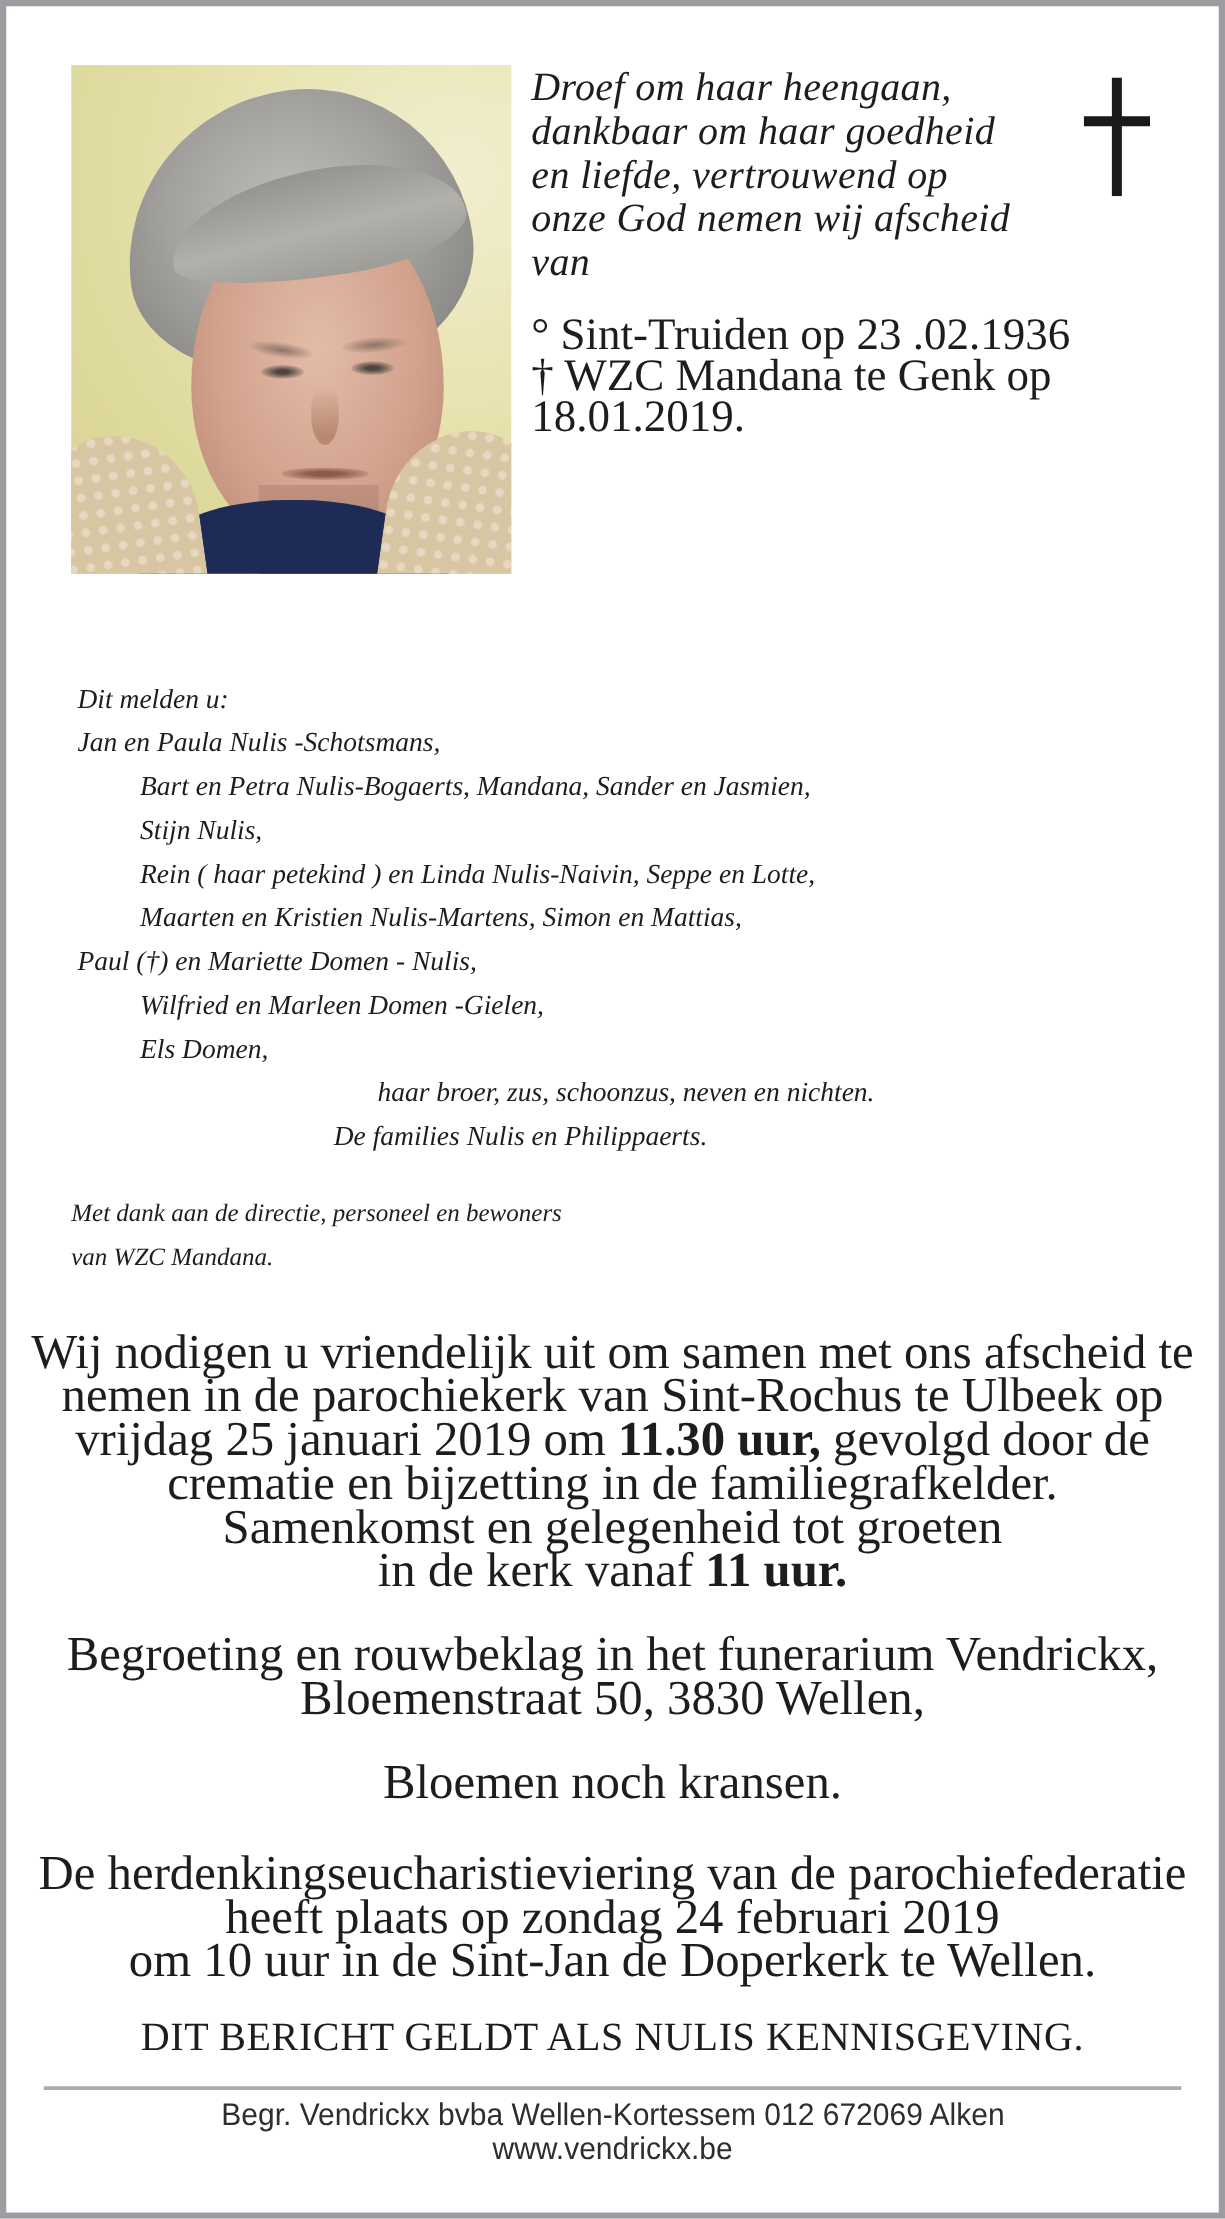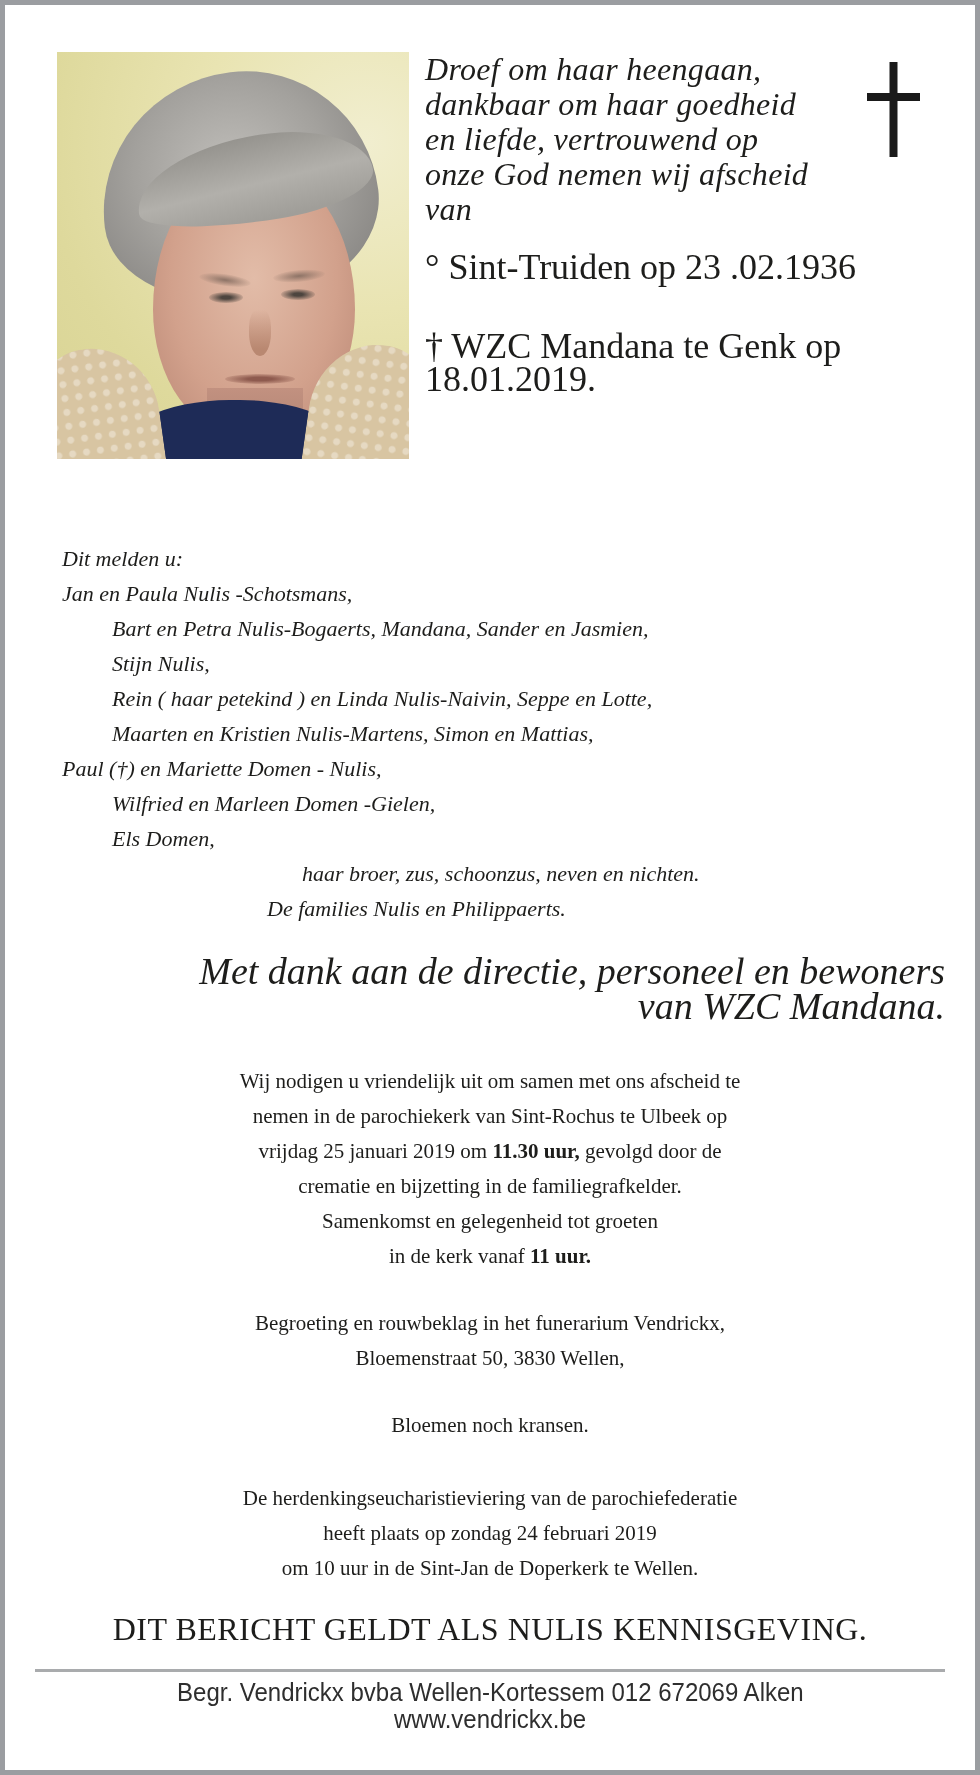--- a/index.html
+++ b/index.html
@@ -66,28 +66,28 @@
     font-style:italic;font-size:32px;line-height:35px;letter-spacing:.3px;
     white-space:pre-line;margin:0;
   }
   .cross{position:absolute;top:10px;right:55px;width:53px;height:95px;}
   .deceased-name{margin-top:30px;text-align:center;line-height:72px;white-space:nowrap;}
   .deceased-name .inner{
     display:inline-block;font-size:78px;font-weight:bold;
     transform:scaleX(.62);transform-origin:50% 50%;
   }
   .vitals{margin-top:24px;text-align:left;font-size:36px;line-height:33px;}
-  .vitals .death{white-space:pre-line;margin-top:46px;}
+  .vitals .death{white-space:pre-line;}
   
   .family{margin:82px 30px 0 57px;font-style:italic;font-size:22px;line-height:35px;}
   .family .ind1{padding-left:50px;}
   .family .ind-broer{padding-left:240px;}
   .family .ind-fam{padding-left:205px;}
-  .thanks{margin:28px 30px 0 52px;font-style:italic;font-size:38px;line-height:35px;white-space:pre-line;text-align:right;}
-  .para-center{text-align:center;font-size:21px;line-height:35px;margin:0 20px;}
+  .thanks{margin:28px 30px 0 52px;font-style:italic;font-size:20px;line-height:35px;white-space:pre-line;}
+  .para-center{text-align:center;font-size:39px;line-height:35px;margin:0 20px;}
   .invitation{margin-top:40px;}
   .funerarium{margin-top:32px;}
   .flowers{margin-top:32px;}
   .memorial{margin-top:38px;}
   .notice{margin-top:26px;font-size:32px;letter-spacing:.5px;}
   .b{font-weight:bold;}
   .divider{height:3px;background:#a9abad;border:0;margin:22px 0 0 30px;width:910px;}
   .footer{
     margin-top:7px;text-align:center;
     font-family:"Liberation Sans", sans-serif;

